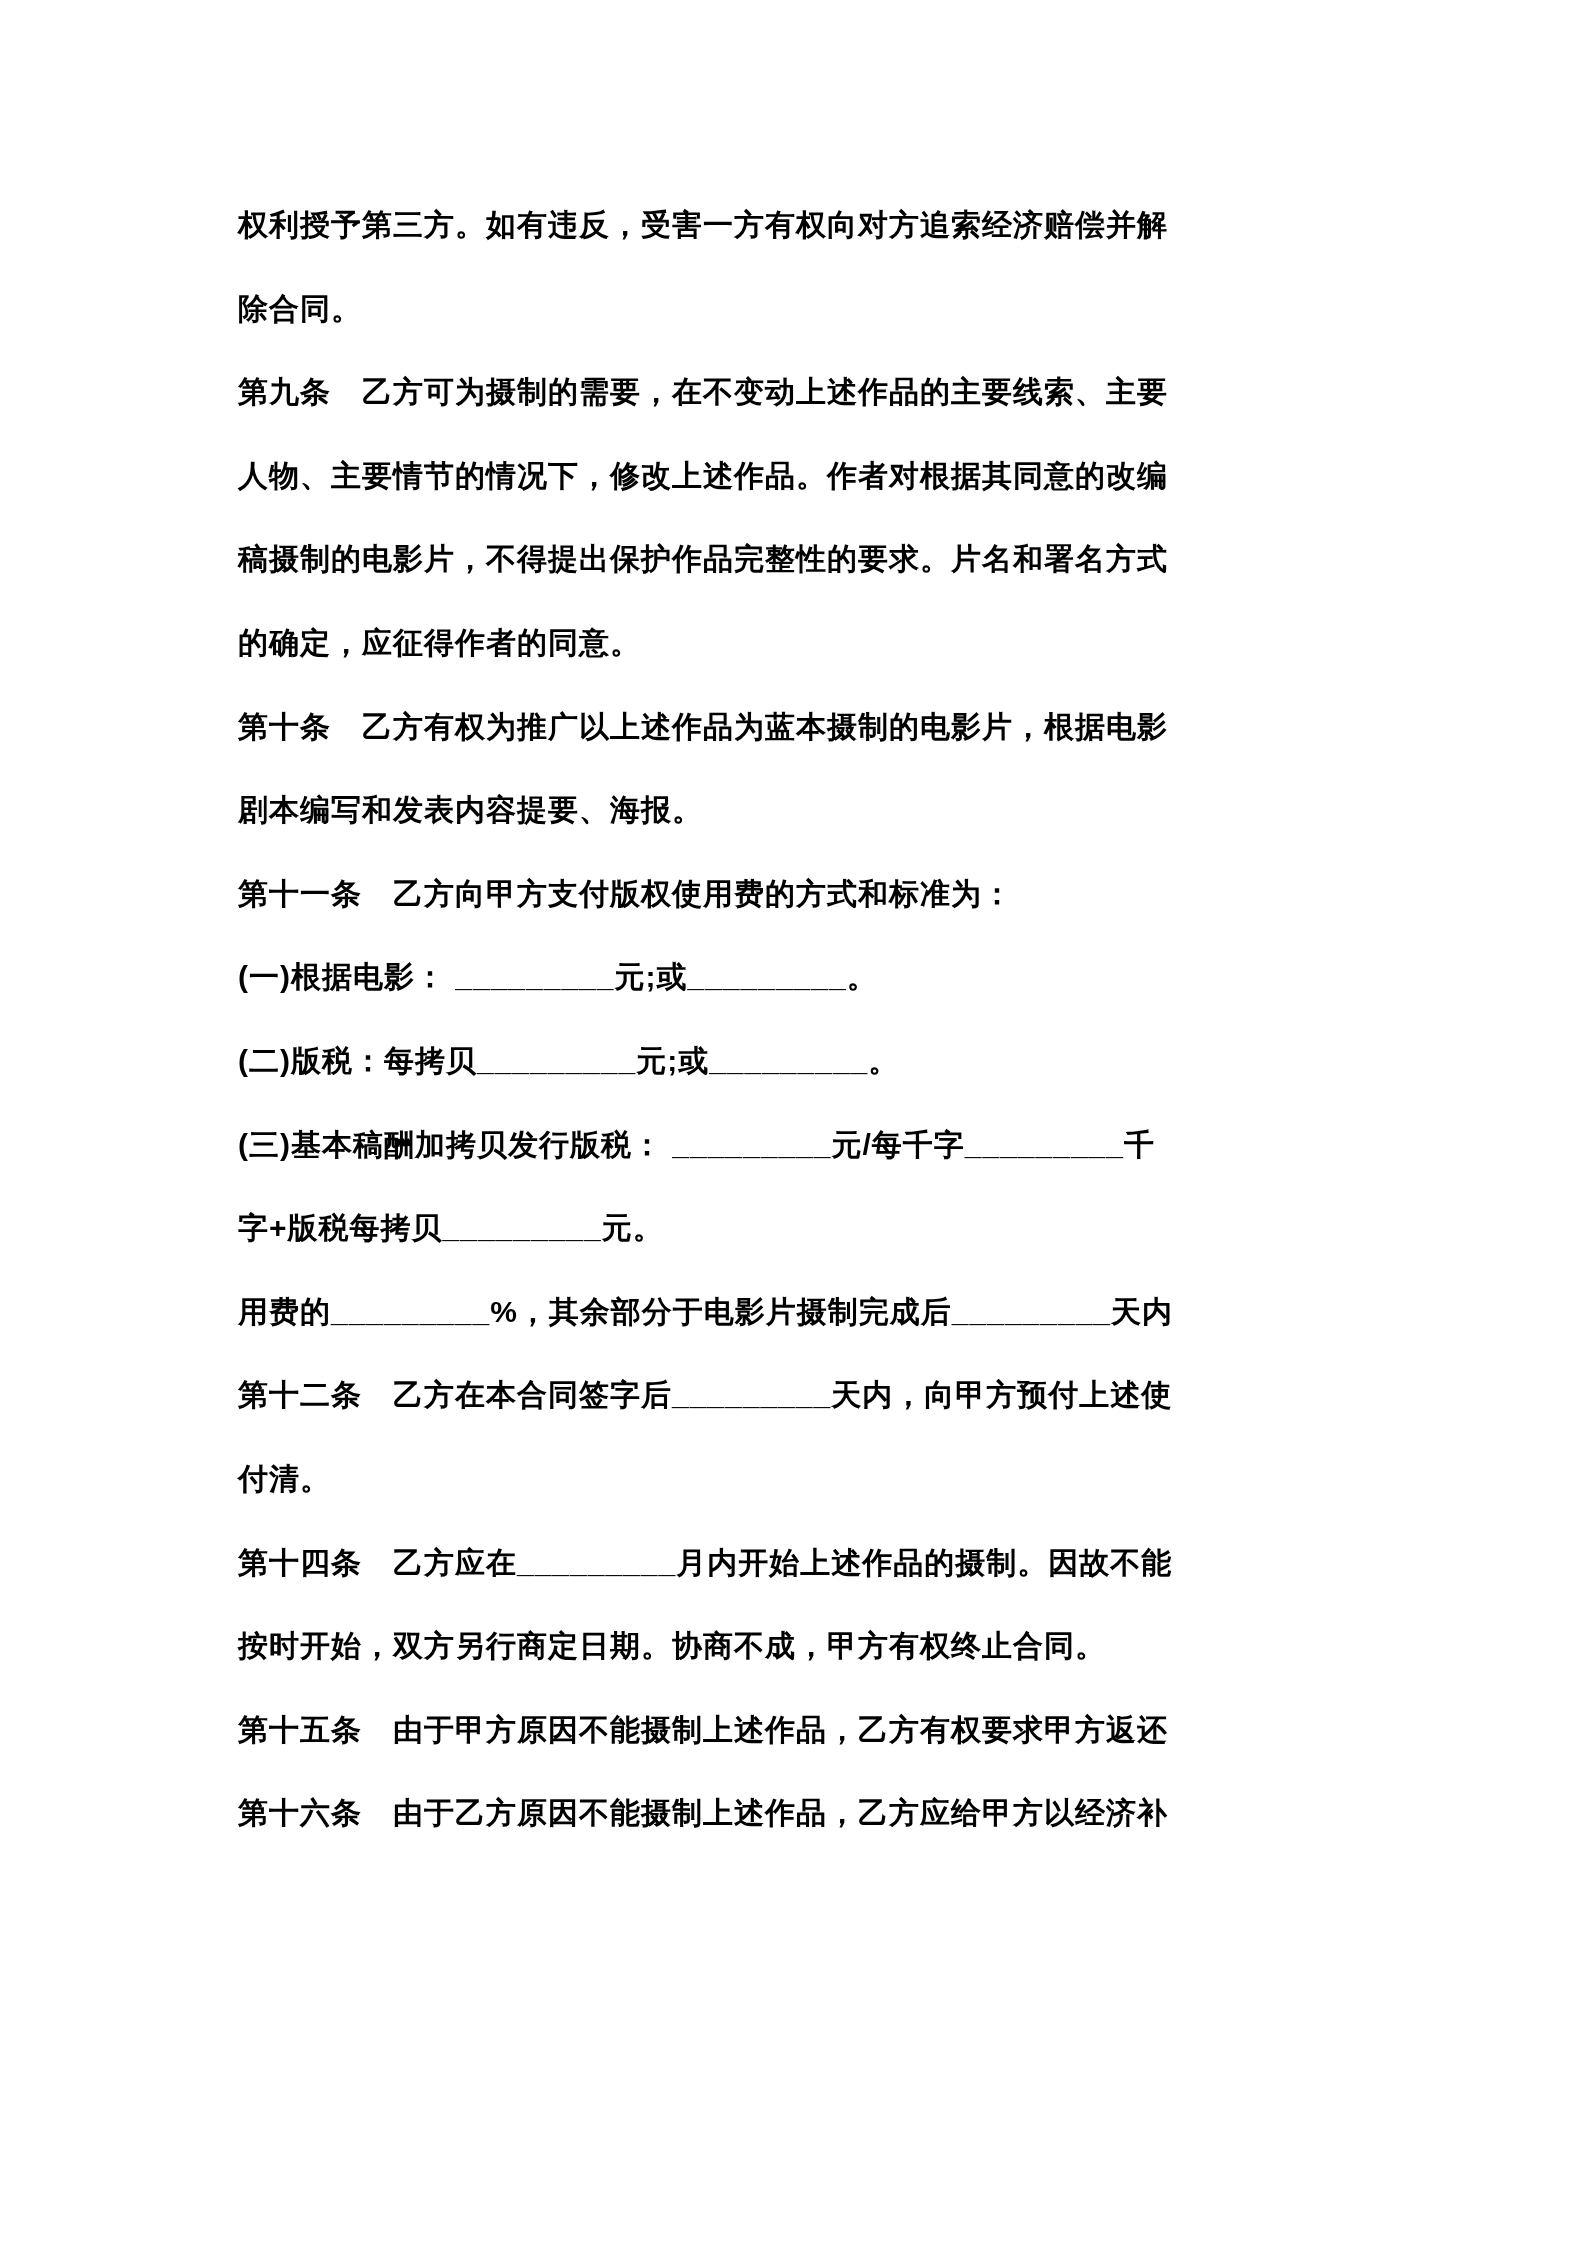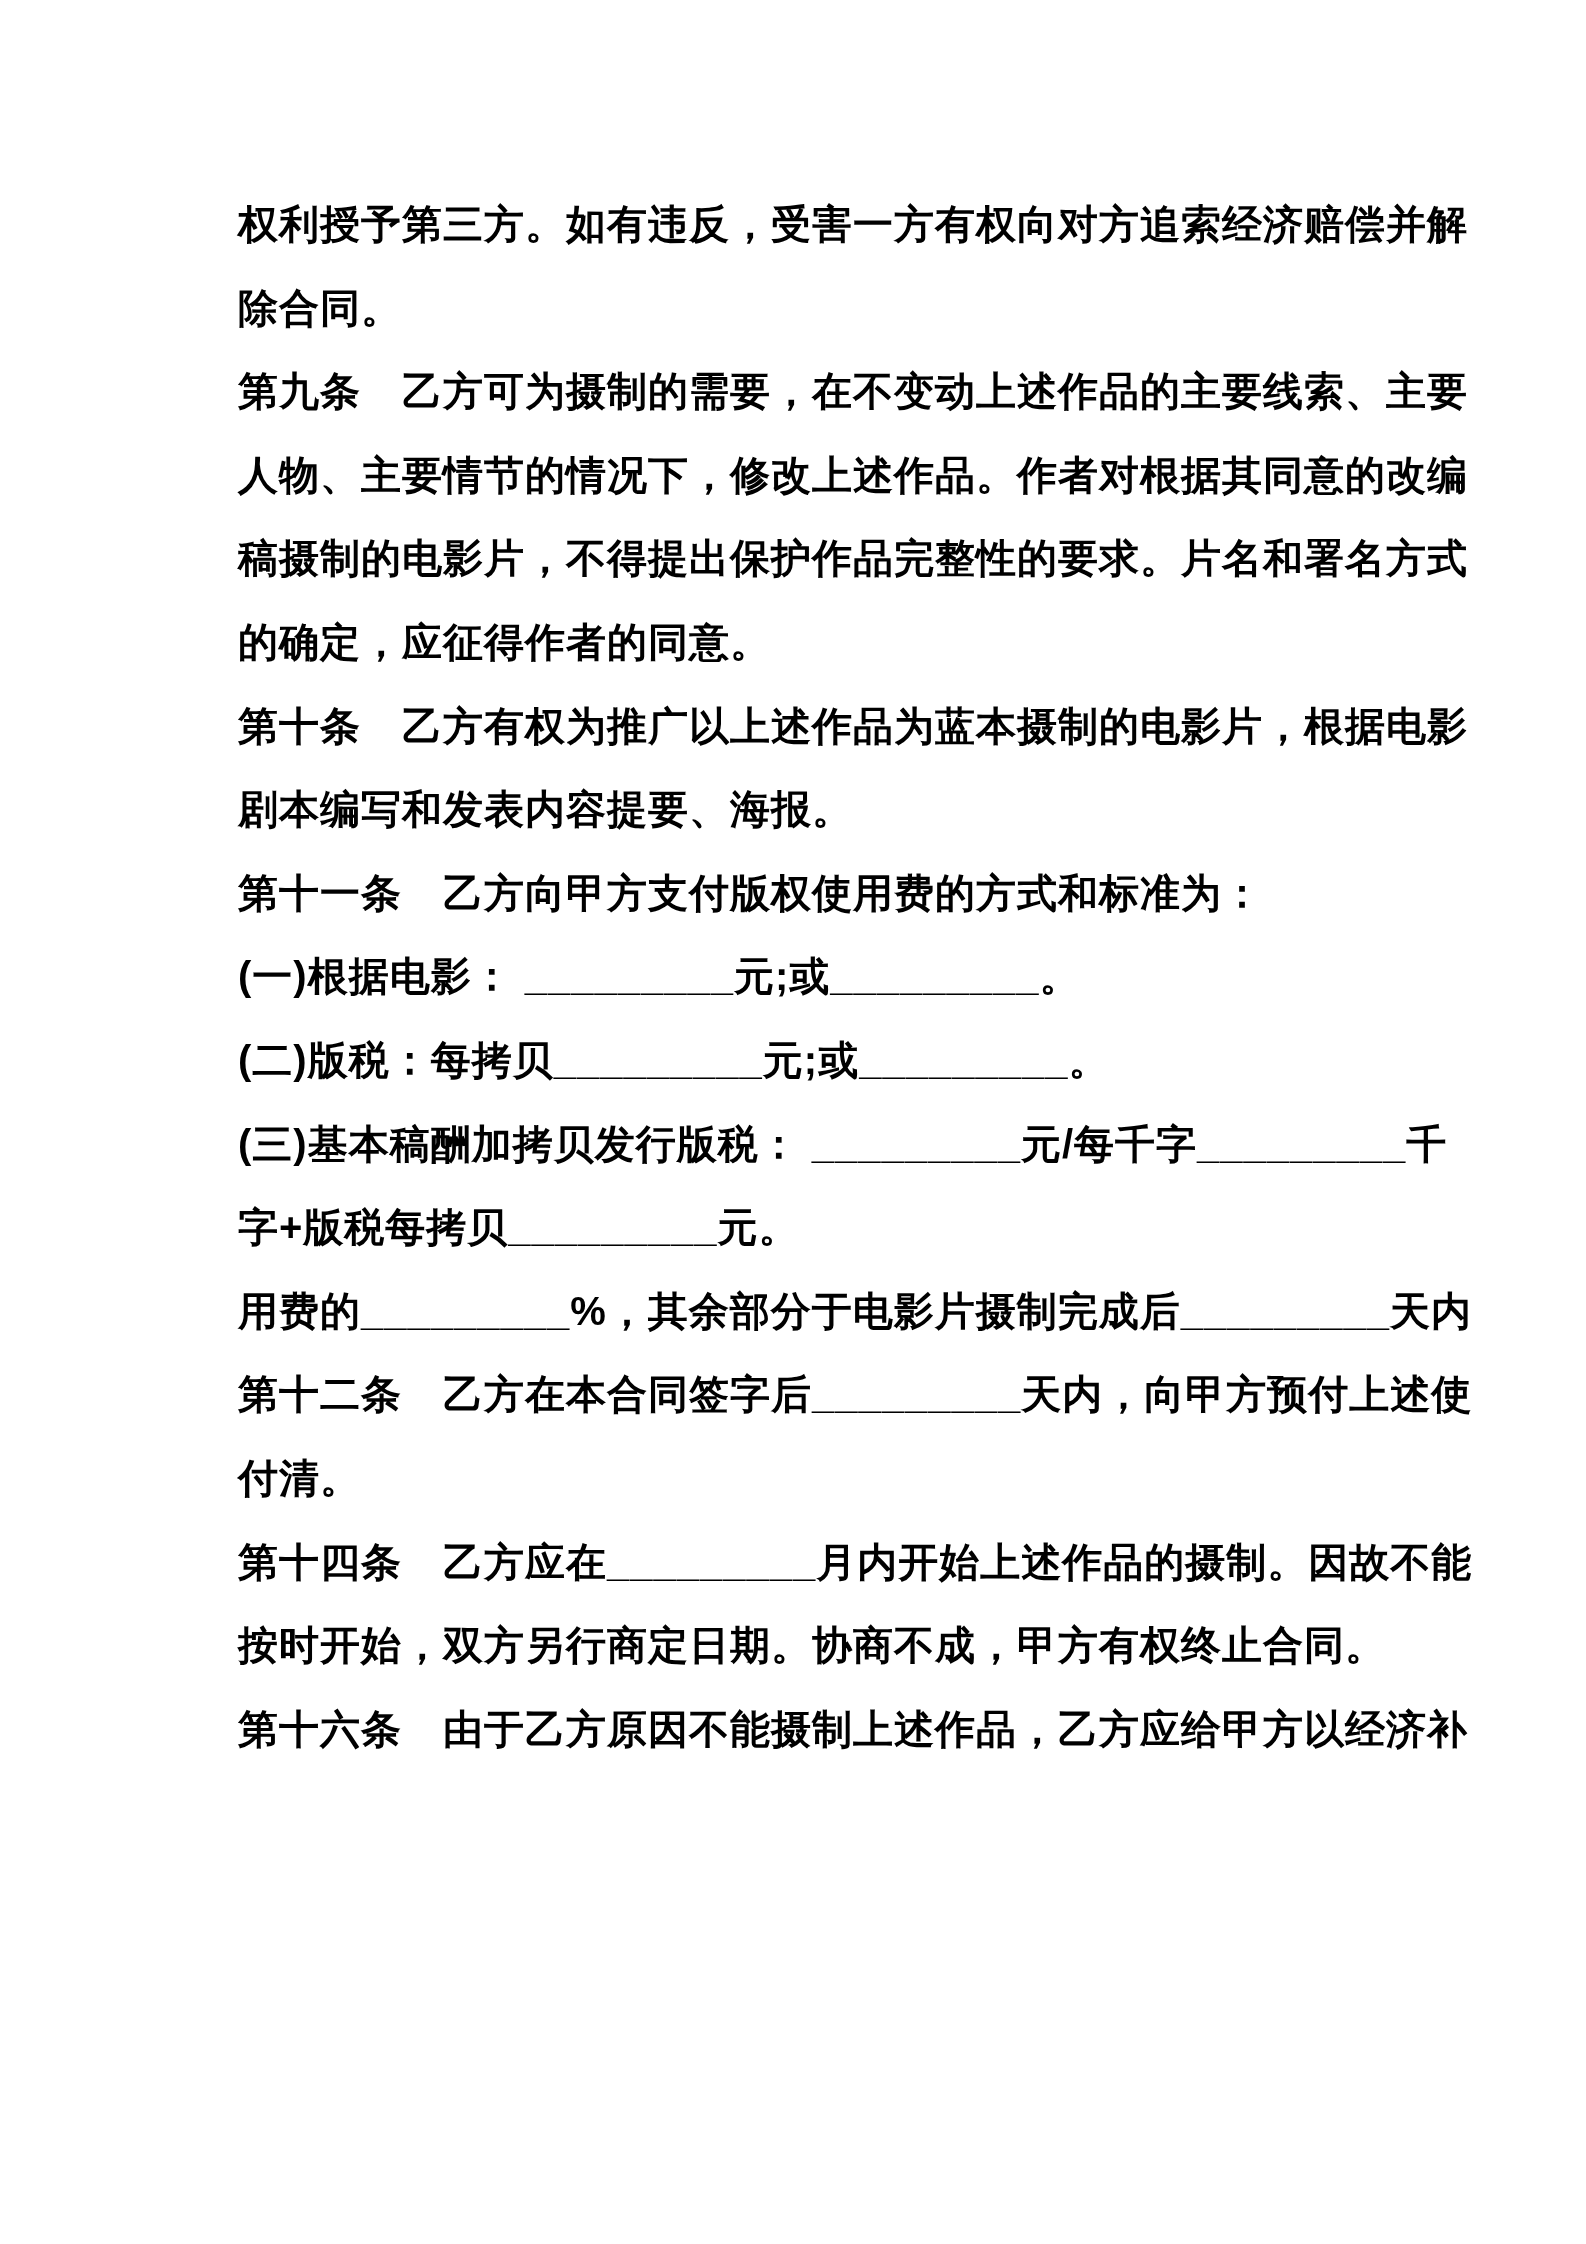--- a/index.html
+++ b/index.html
@@ -17,21 +17,21 @@
     box-sizing: border-box;
     width: 1586px;
     height: 2244px;
     background: #ffffff;
     padding: 183px 225px 0 238px;
   }
   .doc-body {
     width: 100%;
   }
   .line {
-    font-size: 40px;
+    font-size: 30px;
     line-height: 83.6px;
     letter-spacing: 1px;
     font-weight: bold;
     color: #000000;
     white-space: pre;
   }
 </style>
 </head>
 <body>
 
@@ -48,15 +48,16 @@
       <div class="line">第十一条　乙方向甲方支付版权使用费的方式和标准为：</div>
       <div class="line">(一)根据电影： _________元;或_________。</div>
       <div class="line">(二)版税：每拷贝_________元;或_________。</div>
       <div class="line">(三)基本稿酬加拷贝发行版税： _________元/每千字_________千</div>
       <div class="line">字+版税每拷贝_________元。</div>
       <div class="line">用费的_________%，其余部分于电影片摄制完成后_________天内</div>
       <div class="line">第十二条　乙方在本合同签字后_________天内，向甲方预付上述使</div>
       <div class="line">付清。</div>
       <div class="line">第十四条　乙方应在_________月内开始上述作品的摄制。因故不能</div>
       <div class="line">按时开始，双方另行商定日期。协商不成，甲方有权终止合同。</div>
+      <div class="line">第十五条　由于甲方原因不能摄制上述作品，乙方有权要求甲方返还</div>
       <div class="line">第十六条　由于乙方原因不能摄制上述作品，乙方应给甲方以经济补</div>
     </div>
 </div>
 
 </body></html>

